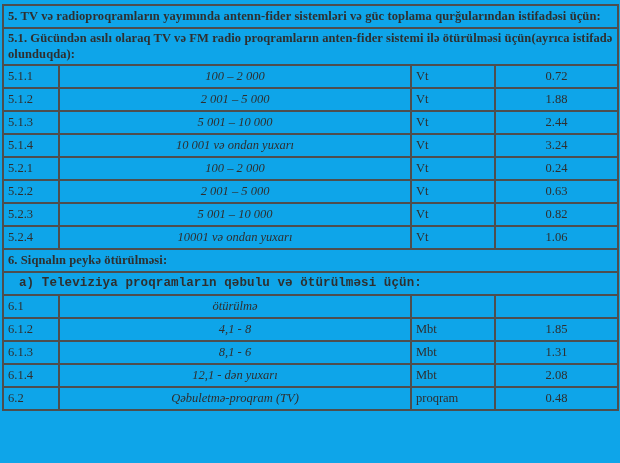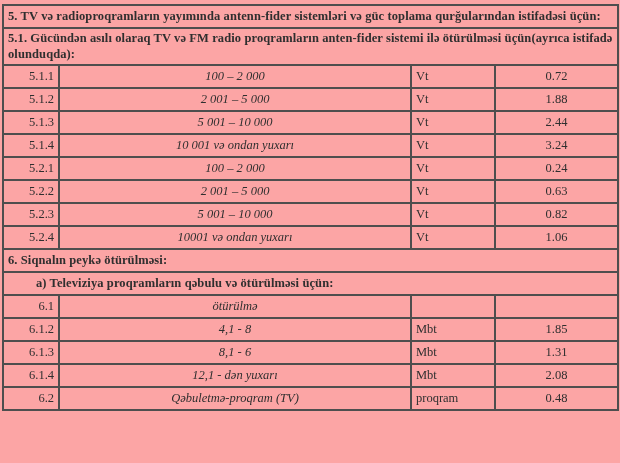--- a/index.html
+++ b/index.html
@@ -4,21 +4,21 @@
 <style>
   html, body {
     margin: 0;
     padding: 0;
     background: #ffffff;
   }
   .page {
     position: relative;
     width: 620px;
     height: 463px;
-    background: #fca5a5;
+    background: #0ea5e9;
     font-family: "Liberation Serif", "DejaVu Serif", serif;
     color: #2f2f2f;
     overflow: hidden;
   }
   table.tariff {
     position: absolute;
     left: 2px;
     top: 4px;
     width: 615px;
     border-collapse: collapse;
@@ -32,24 +32,25 @@
     line-height: 1.3;
     overflow: hidden;
   }
   td.section {
     font-weight: bold;
     text-align: left;
     padding-left: 4px;
     letter-spacing: 0.1px;
   }
   td.section.indent {
-    padding-left: 32px;
+    padding-left: 15px;
+    font-family: Liberation Mono, monospace;
   }
   td.num {
-    text-align: right;
+    text-align: left;
     padding-right: 8px;
   }
   td.desc {
     text-align: center;
     padding-left: 5px;
     font-style: italic;
   }
   td.unit {
     text-align: left;
   }

